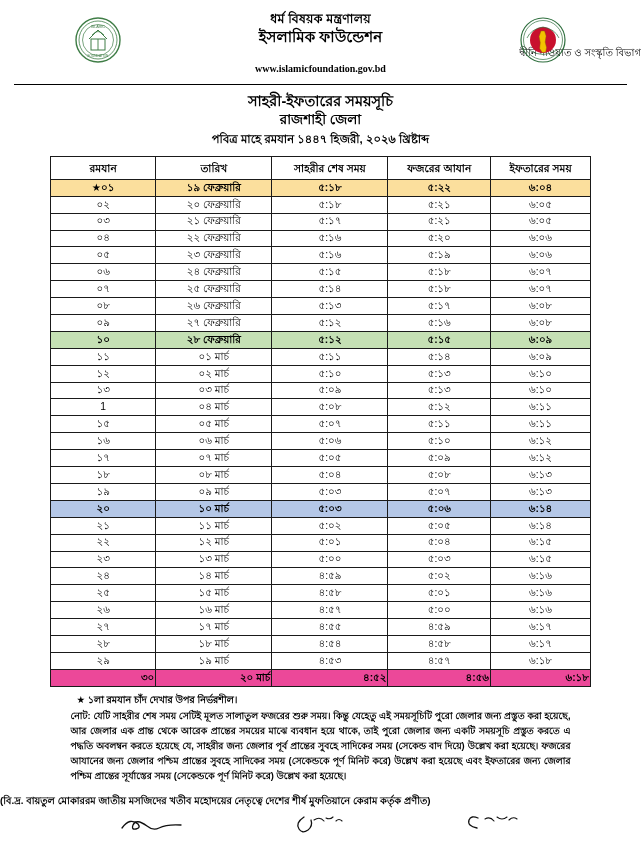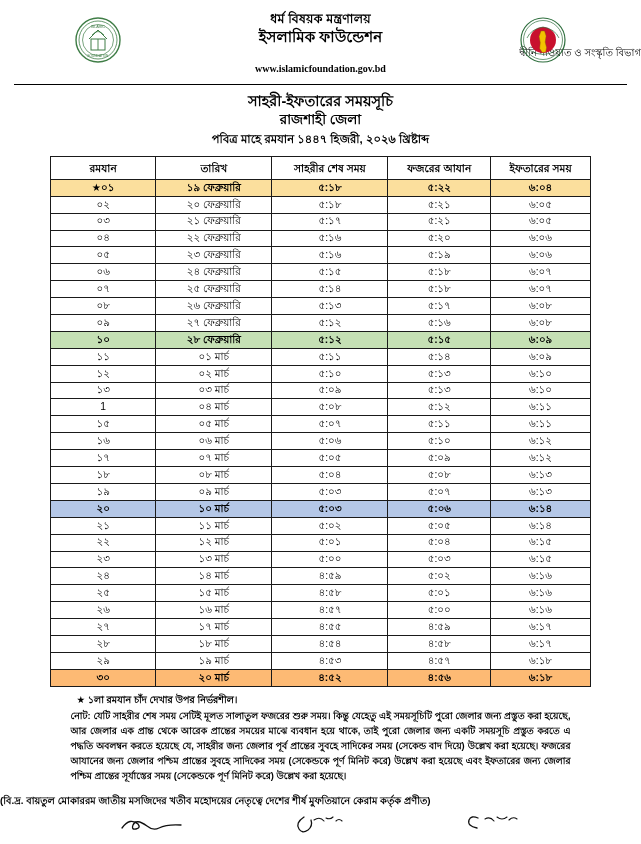--- a/index.html
+++ b/index.html
@@ -125,21 +125,21 @@
   table.sched thead tr { background: #ffffff; }
   col.c-ramadan { width: 19.5%; }
   col.c-date    { width: 21.5%; }
   col.c-sehri   { width: 21.5%; }
   col.c-fajr    { width: 19%; }
   col.c-iftar   { width: 18.5%; }
 
   tr.hl-amber td  { background: #FBDF9D; font-weight: bold; }
   tr.hl-green td  { background: #C5E0B4; font-weight: bold; }
   tr.hl-blue td   { background: #B4C7E7; font-weight: bold; }
-  tr.hl-peach td  { background: #fdba74; font-weight: bold; }
+  tr.hl-peach td  { background: #ec4899; font-weight: bold; text-align: right; }
 
   
   .notes {
     width: 500px;
     margin: 6px auto 6px auto;
     color: #000;
   }
   .note-star {
     font-size: 9.6px;
     font-weight: bold;

